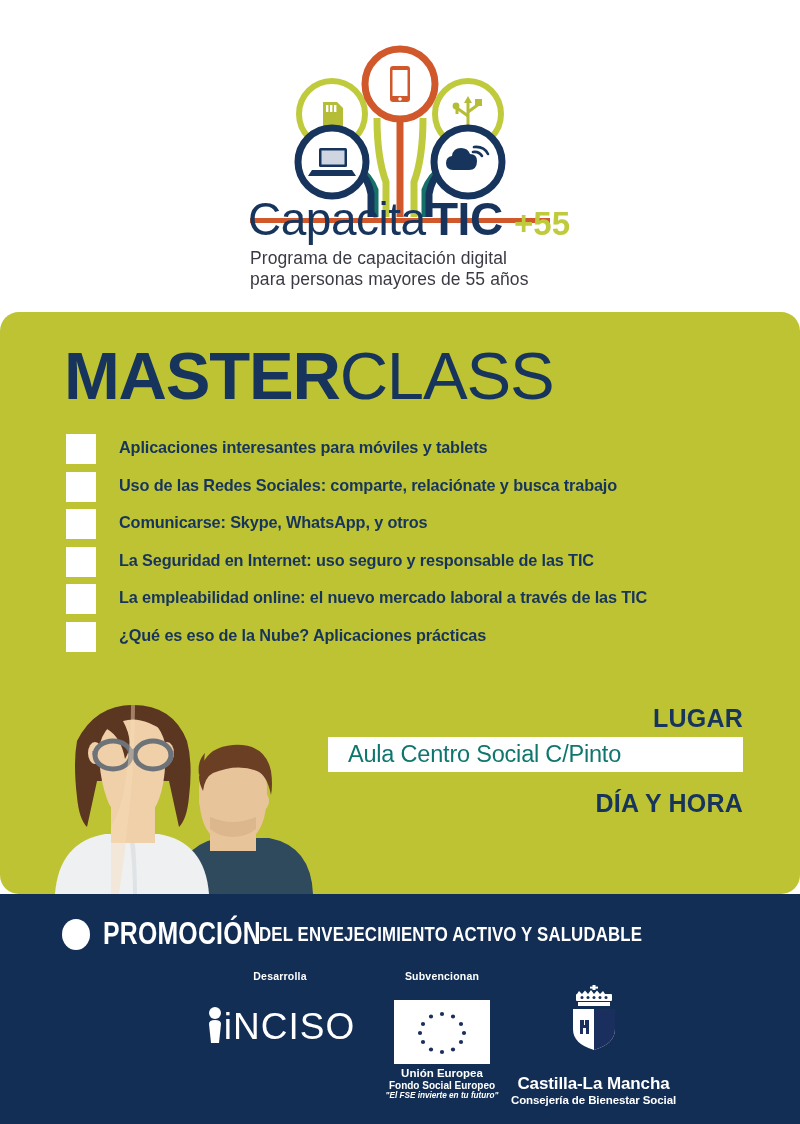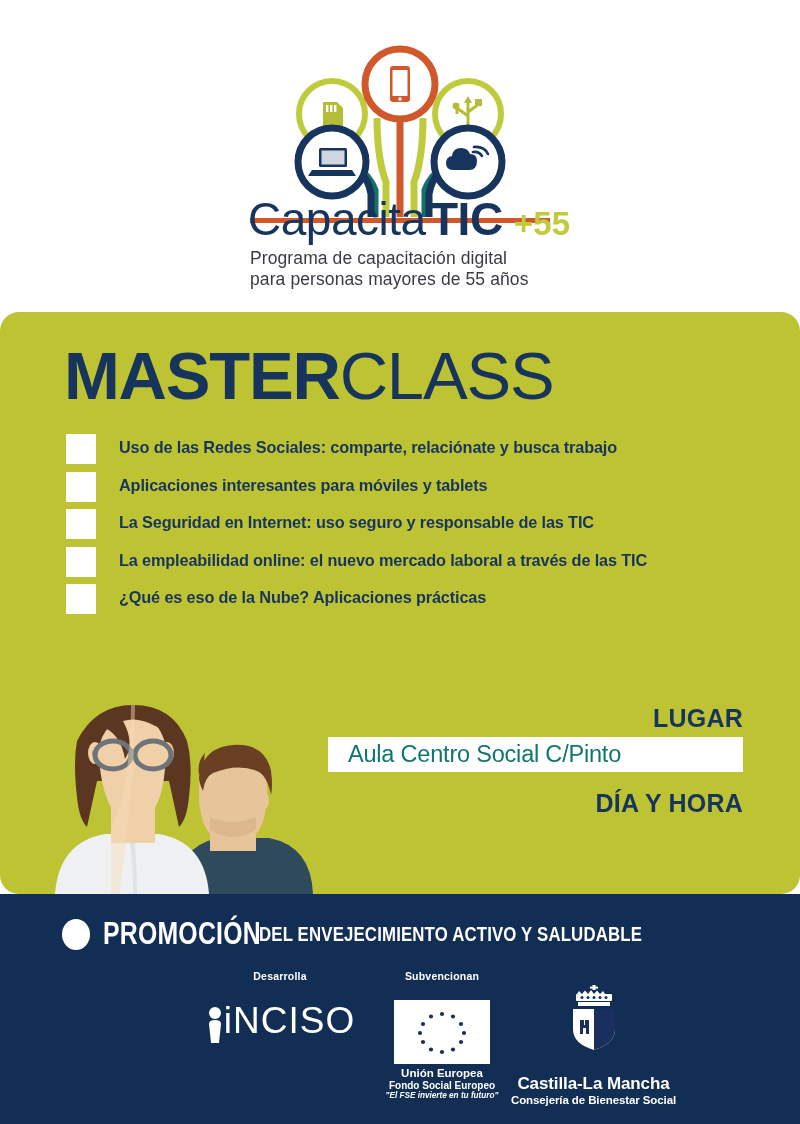--- a/index.html
+++ b/index.html
@@ -91,21 +91,21 @@
   }
 
   
   .footer { position: absolute; left: 0; top: 76px; width: 800px; height: 150px; }
 
   .col { position: absolute; text-align: center; color: #ffffff; }
   .col-head { font-size: 10.5px; font-weight: bold; letter-spacing: .2px; }
 
   .col-inciso { left: 180px; top: 0; width: 200px; }
   .inciso-logo {
-    margin-top: 22px; display: flex; justify-content: center;
+    margin-top: 22px; display: flex; align-items: flex-end; justify-content: center;
   }
   .inciso-txt {
     font-size: 37px; color: #ffffff; letter-spacing: 1px;
     line-height: 34px; font-weight: normal;
   }
 
   .col-eu { left: 352px; top: 0; width: 180px; }
   .eu-flagbox {
     width: 96px; height: 64px; background: #ffffff; margin: 18px auto 0;
     position: relative;
@@ -205,25 +205,29 @@
 
   <div class="green">
 
     <div class="masterclass">
       <span class="m1">MASTER</span><span class="m2">CLASS</span>
     </div>
 
     <div class="bullets">
       <div class="bullet">
         <span class="box"></span>
+        <span class="txt">Aplicaciones interesantes para móviles y tablets</span>
+      </div>
+      <div class="bullet">
+        <span class="box"></span>
         <span class="txt">Uso de las Redes Sociales: comparte, relaciónate y busca trabajo</span>
       </div>
       <div class="bullet">
         <span class="box"></span>
-        <span class="txt">Aplicaciones interesantes para móviles y tablets</span>
+        <span class="txt">Comunicarse: Skype, WhatsApp, y otros</span>
       </div>
       <div class="bullet">
         <span class="box"></span>
         <span class="txt">La Seguridad en Internet: uso seguro y responsable de las TIC</span>
       </div>
       <div class="bullet">
         <span class="box"></span>
         <span class="txt">La empleabilidad online: el nuevo mercado laboral a través de las TIC</span>
       </div>
       <div class="bullet">

